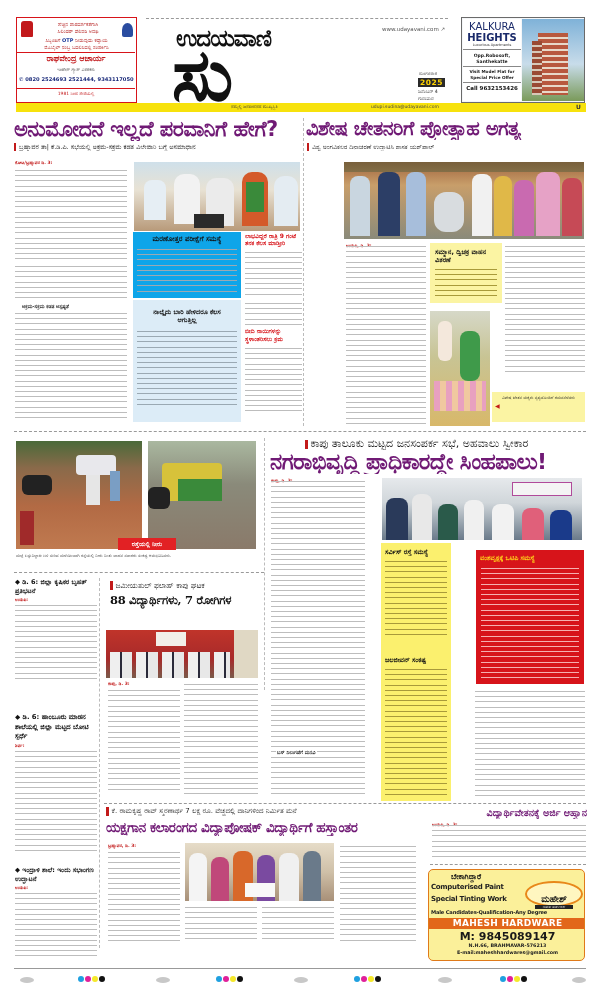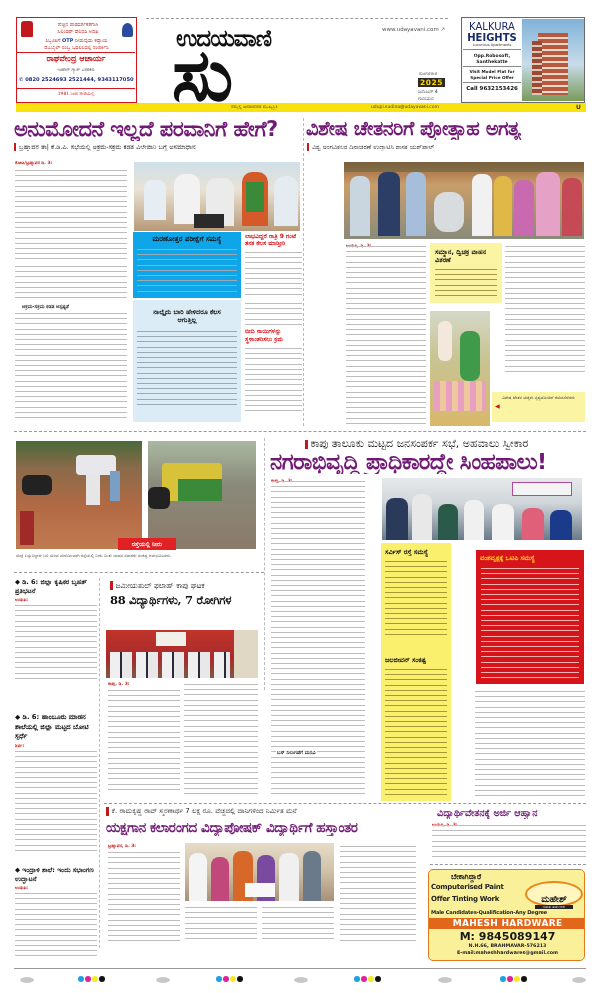--- a/index.html
+++ b/index.html
@@ -246,29 +246,29 @@
   <div class="abs" style="left:48px;top:8px;width:20px;height:50px;background:#d8682a;border-radius:8px 8px 0 0"></div>
   <div class="abs" style="left:72px;top:12px;width:18px;height:46px;background:#7a4aa0;border-radius:8px 8px 0 0"></div>
   <div class="abs" style="left:94px;top:10px;width:20px;height:48px;background:#f0f0f0;border-radius:8px 8px 0 0"></div>
   <div class="abs" style="left:118px;top:8px;width:18px;height:50px;background:#6a7a8a;border-radius:8px 8px 0 0"></div>
   <div class="abs" style="left:60px;top:40px;width:30px;height:14px;background:#f8f8f8"></div>
 </div>
 <div class="abs txt" style="left:185px;top:904px;width:72px;height:38px;background:repeating-linear-gradient(180deg,transparent 0 3px,#bdbdbd 3px 4px,transparent 4px 5.2px)"></div>
 <div class="abs txt" style="left:262px;top:904px;width:72px;height:38px;background:repeating-linear-gradient(180deg,transparent 0 3px,#bdbdbd 3px 4px,transparent 4px 5.2px)"></div>
 <div class="abs txt" style="left:340px;top:843px;width:76px;height:99px;background:repeating-linear-gradient(180deg,transparent 0 3px,#bdbdbd 3px 4px,transparent 4px 5.2px)"></div>
 
-<div class="abs hl" style="left:437px;top:807px;width:150px;font-size:9.5px;text-align:left">ವಿದ್ಯಾರ್ಥಿವೇತನಕ್ಕೆ ಅರ್ಜಿ ಆಹ್ವಾನ</div>
+<div class="abs hl" style="left:437px;top:807px;width:150px;font-size:9.5px;text-align:right">ವಿದ್ಯಾರ್ಥಿವೇತನಕ್ಕೆ ಅರ್ಜಿ ಆಹ್ವಾನ</div>
 <div class="abs" style="left:432px;top:822px;font-size:4.5px;color:#c21a1a;font-weight:bold">ಉಡುಪಿ, ಡಿ. 3:</div>
 <div class="abs txt" style="left:432px;top:822px;width:154px;height:37px;background:repeating-linear-gradient(180deg,transparent 0 3px,#bdbdbd 3px 4px,transparent 4px 5.2px)"></div>
 <div class="abs dash" style="left:430px;top:864px;width:156px"></div>
 
 <div class="abs" style="left:428px;top:869px;width:157px;height:92px;border:1.5px solid #e07a1a;border-radius:5px;background:#fbf09a;overflow:hidden">
   <div class="abs" style="left:22px;top:2px;font-size:7.5px;font-weight:bold;color:#111">ಬೇಕಾಗಿದ್ದಾರೆ</div>
   <div class="abs" style="left:2px;top:13px;font-size:7px;font-weight:bold;color:#222;white-space:nowrap;letter-spacing:-0.3px">Computerised Paint</div>
-  <div class="abs" style="left:2px;top:25px;font-size:7px;font-weight:bold;color:#222;white-space:nowrap;letter-spacing:-0.3px">Offer Tinting Work</div>
+  <div class="abs" style="left:2px;top:25px;font-size:7px;font-weight:bold;color:#222;white-space:nowrap;letter-spacing:-0.3px">Special Tinting Work</div>
   <div class="abs" style="left:96px;top:11px;width:58px;height:26px;border:2px solid #e8881a;border-radius:50%;background:#fff6c0;text-align:center">
     <div style="font-size:9px;font-weight:bold;color:#111;line-height:12px;margin-top:10px">ಮಹೇಶ್</div>
     <div style="font-size:3px;color:#333;background:#222;color:#fff;margin:0 8px;line-height:4px">ಮಹೇಶ್ ಹಾರ್ಡ್‌ವೇರ್</div>
   </div>
   <div class="abs" style="left:2px;top:39px;width:152px;font-size:5.2px;font-weight:bold;color:#222;white-space:nowrap;letter-spacing:-0.2px">Male Candidates-Qualification-Any Degree</div>
   <div class="abs" style="left:0;top:48px;width:157px;height:11px;background:#e2671a;color:#fff;font-size:9px;font-weight:bold;text-align:center;line-height:11px;letter-spacing:0.3px">MAHESH HARDWARE</div>
   <div class="abs" style="left:0;top:60px;width:157px;text-align:center;font-size:11px;font-weight:bold;color:#1a1a1a">M: 9845089147</div>
   <div class="abs" style="left:0;top:73px;width:157px;text-align:center;font-size:4.8px;font-weight:bold;color:#222">N.H.66, BRAHMAVAR-576213</div>
   <div class="abs" style="left:0;top:80px;width:157px;text-align:center;font-size:4.8px;font-weight:bold;color:#222">E-mail:maheshhardwares@gmail.com</div>
 </div>

